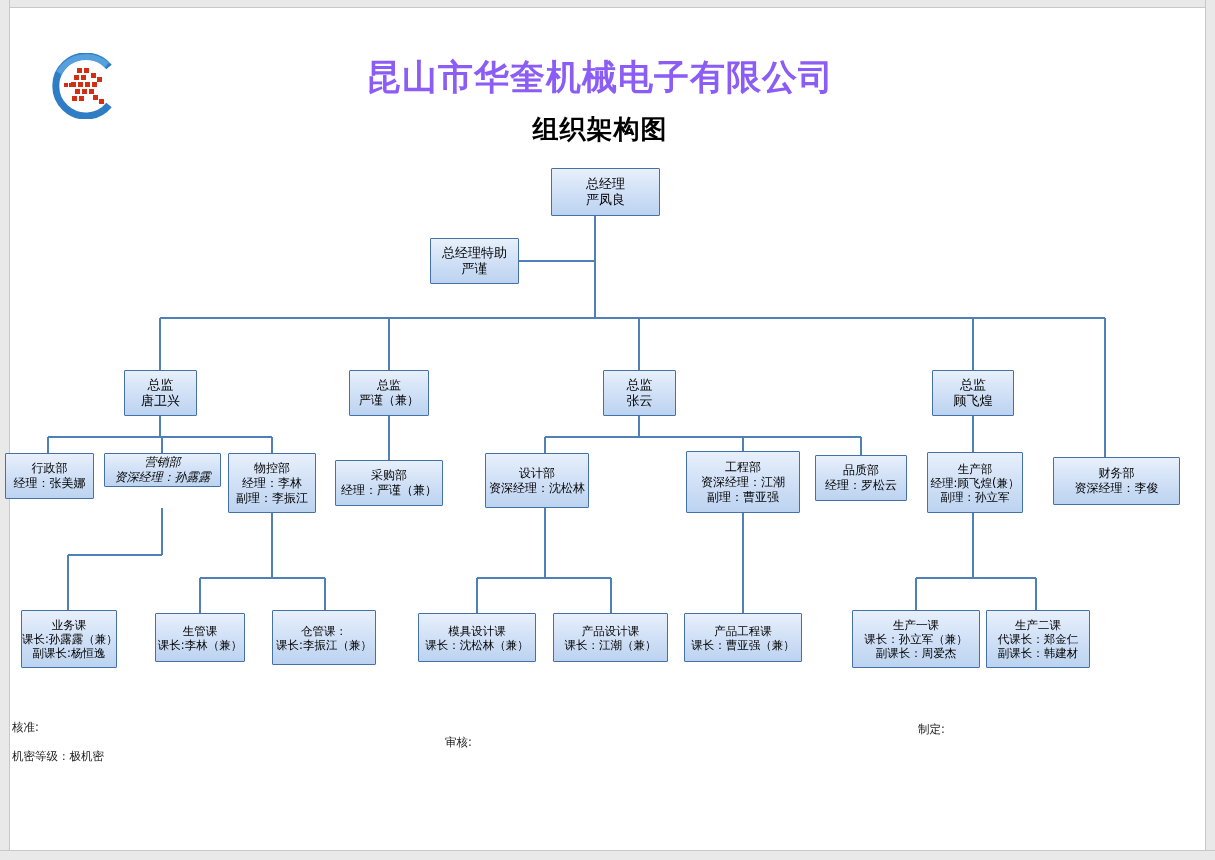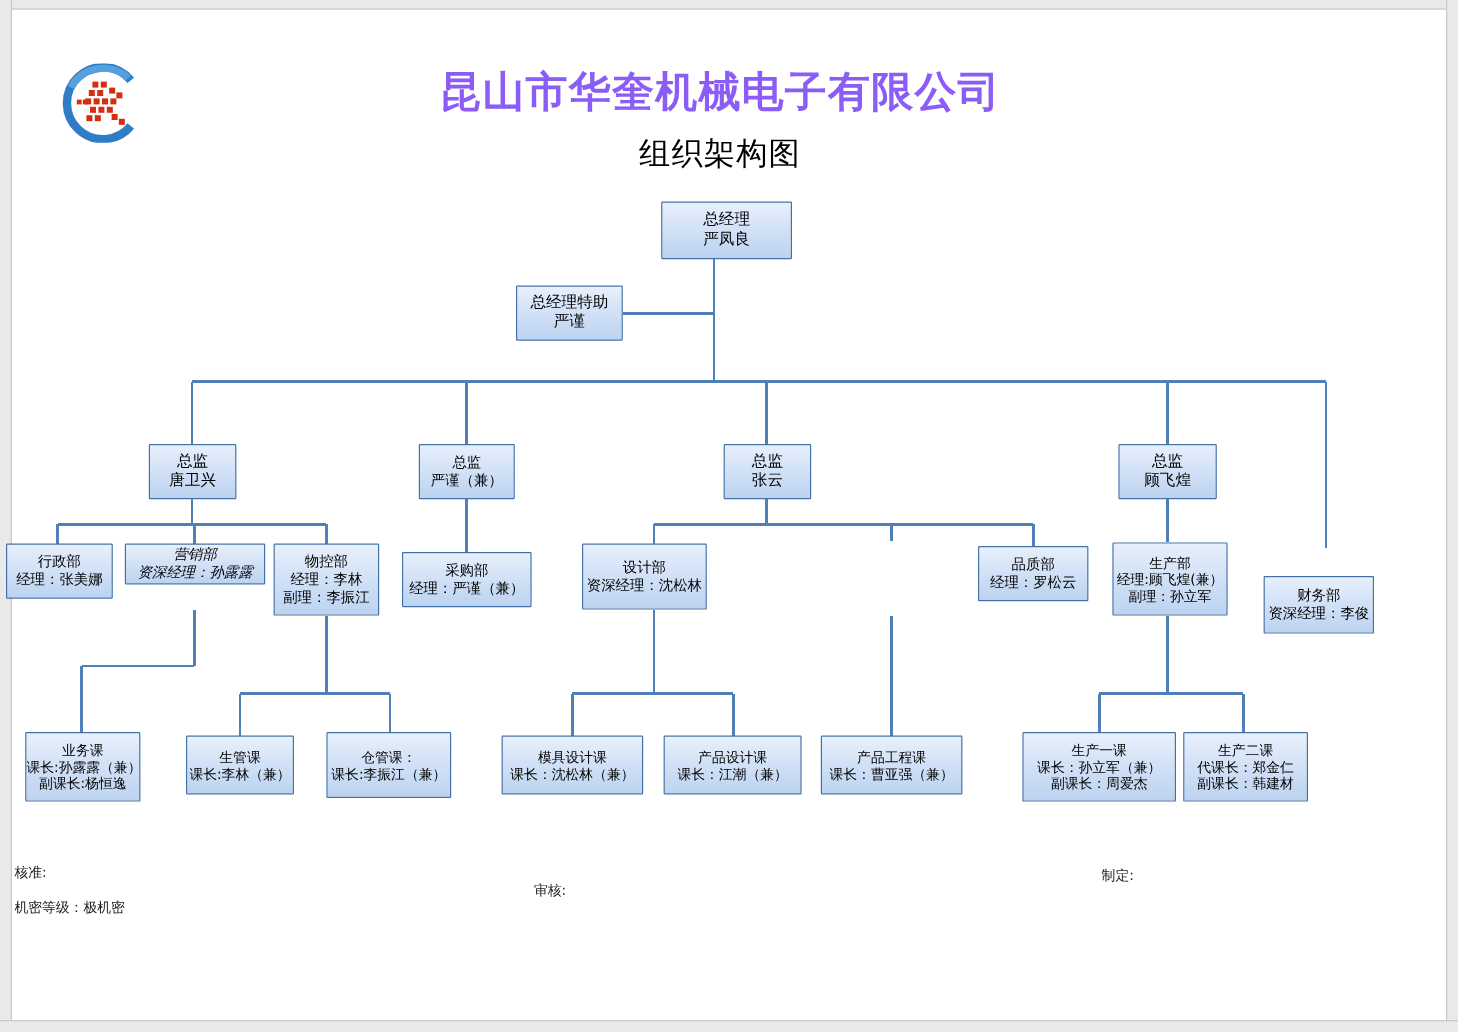--- a/index.html
+++ b/index.html
@@ -67,21 +67,21 @@
     color: #8b5cf6;
     letter-spacing: 1px;
     white-space: nowrap;
   }
   #subtitle {
     position: absolute;
     left: 250px; top: 113px;
     width: 700px;
     text-align: center;
     font-family: "DejaVu Serif", "Liberation Serif", serif;
-    font-weight: normal;
+    font-weight: bold;
     font-size: 26px;
     line-height: 32px;
     color: #000000;
     letter-spacing: 1px;
     white-space: nowrap;
   }
 
   
   #links {
     position: absolute;
@@ -269,33 +269,38 @@
   <div class="node small" style="left:335px; top:460px; width:108px; height:46px;">
     <span class="ln">采购部</span>
     <span class="ln">经理：严谨（兼）</span>
   </div>
 
   <div class="node small" style="left:485px; top:453px; width:104px; height:55px;">
     <span class="ln">设计部</span>
     <span class="ln">资深经理：沈松林</span>
   </div>
 
+  <div class="node small" style="left:686px; top:451px; width:114px; height:62px;">
+    <span class="ln">工程部</span>
+    <span class="ln">资深经理：江潮</span>
+    <span class="ln">副理：曹亚强</span>
+  </div>
 
   <div class="node small" style="left:815px; top:455px; width:92px; height:46px;">
     <span class="ln">品质部</span>
     <span class="ln">经理：罗松云</span>
   </div>
 
   <div class="node tiny" style="left:927px; top:452px; width:96px; height:61px;">
     <span class="ln">生产部</span>
     <span class="ln">经理:顾飞煌(兼）</span>
     <span class="ln">副理：孙立军</span>
   </div>
 
-  <div class="node small" style="left:1053px; top:480px; width:92px; height:48px;align-items:center;">
+  <div class="node small" style="left:1053px; top:457px; width:127px; height:48px;align-items:center;">
     <span class="ln">财务部</span>
     <span class="ln">资深经理：李俊</span>
   </div>
 
   <div class="node tiny" style="left:21px; top:610px; width:96px; height:58px;">
     <span class="ln">业务课</span>
     <span class="ln">课长:孙露露（兼）</span>
     <span class="ln">副课长:杨恒逸</span>
   </div>
 

